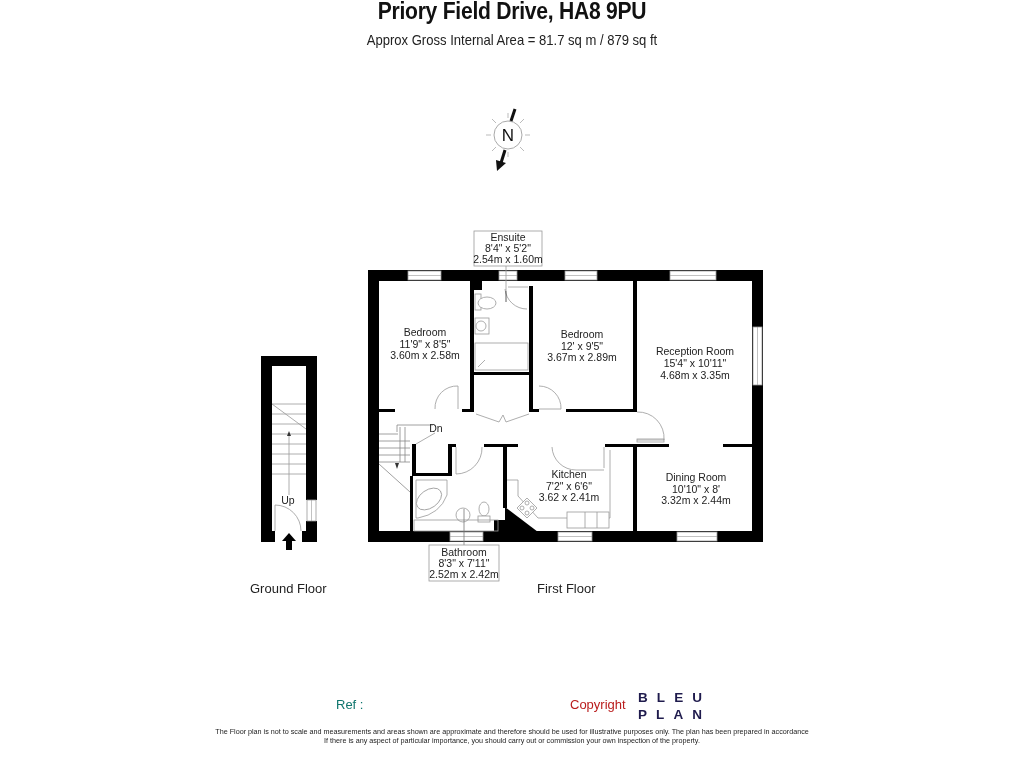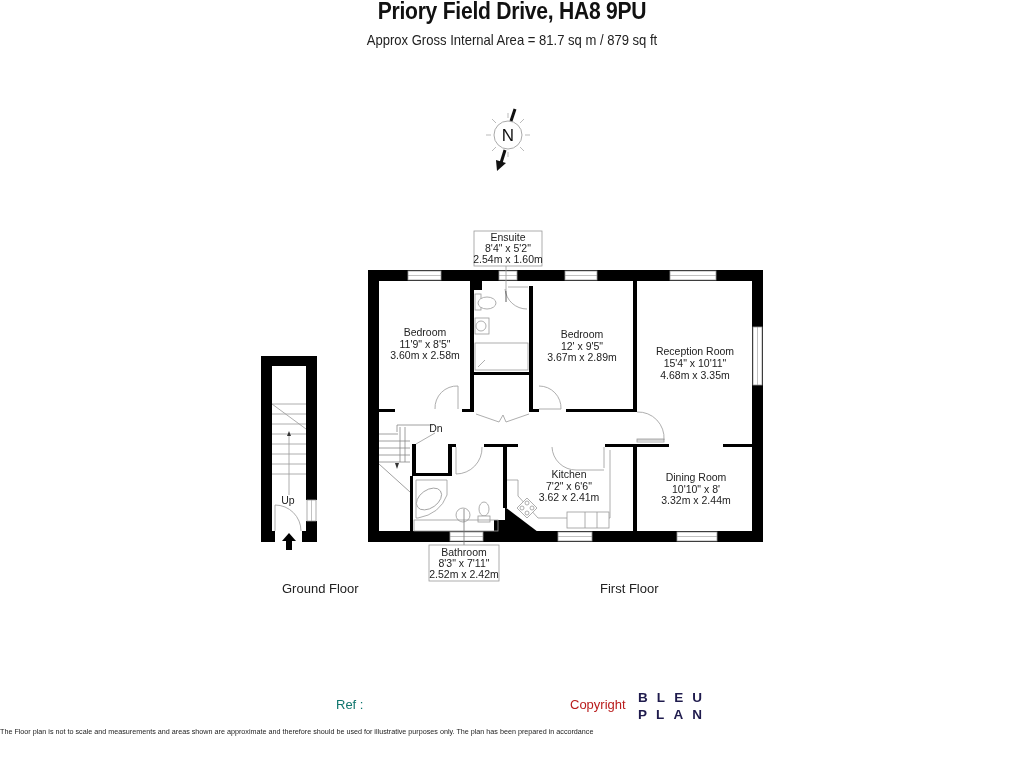--- a/index.html
+++ b/index.html
@@ -1,26 +1,26 @@
 <!DOCTYPE html>
 <html><head>
 <meta charset="utf-8">
 <style>
   html, body { margin: 0; padding: 0; background: #ffffff; }
   body { width: 1024px; height: 768px; position: relative; overflow: hidden; font-family: "Liberation Sans", sans-serif; color: #111; }
   .title { position: absolute; top: -3px; left: 0; width: 1024px; text-align: center; font-size: 24px; font-weight: bold; letter-spacing: -0.3px; transform: scaleX(0.88); transform-origin: center; }
   .subtitle { position: absolute; top: 32px; left: 0; width: 1024px; text-align: center; font-size: 14.5px; color: #222; transform: scaleX(0.9); transform-origin: center; }
   svg.plan { position: absolute; left: 0; top: 0; }
   .room-label { font-family: "Liberation Sans", sans-serif; font-size: 10.5px; fill: #222; text-anchor: middle; }
-  .floor-label { position: absolute; font-size: 13px; color: #222; margin-left: 32px; }
+  .floor-label { position: absolute; font-size: 13px; color: #222; }
   .ref { position: absolute; left: 336px; top: 697px; font-size: 13px; color: #0f766e; }
   .copyright { position: absolute; left: 570px; top: 697px; font-size: 13px; color: #b91c1c; }
   .logo { position: absolute; left: 638px; top: 689px; width: 64px; color: #1f1b4d; font-weight: bold; font-size: 13.5px; line-height: 17px; }
   .logo div { display: flex; justify-content: space-between; }
-  .disclaimer { position: absolute; top: 727px; left: 0; width: 1024px; font-size: 7.2px; line-height: 9.4px; color: #222; }
+  .disclaimer { position: absolute; top: 727px; left: 0; width: 1024px; text-align: center; font-size: 7.2px; line-height: 9.4px; color: #222; }
   .disclaimer div { white-space: nowrap; }
 </style>
 </head>
 <body>
 
 <div class="title">Priory Field Drive, HA8 9PU</div>
 <div class="subtitle">Approx Gross Internal Area = 81.7 sq m / 879 sq ft</div>
 
 <svg class="plan" width="1024" height="768" viewBox="0 0 1024 768">
 
@@ -252,34 +252,35 @@
     </g>
     <polygon points="287,436 291,436 289,431" fill="#333"></polygon>
     <text class="room-label" x="288" y="504">Up</text>
     <g>
       <polygon points="289,533 282,541 286,541 286,550 292,550 292,541 296,541" fill="#000"></polygon>
     </g>
   </g>
 </svg>
 
 <div class="floor-label" style="left:250px; top:581px;">Ground Floor</div>
-<div class="floor-label" style="left:568px; top:581px;text-align:center;">First Floor</div>
+<div class="floor-label" style="left:537px; top:581px;text-align:center;">First Floor</div>
 
 <div class="ref">Ref  :</div>
 <div class="copyright">Copyright</div>
 <div class="logo">
   <div>
     <span>B</span>
       <span>L</span>
       <span>E</span>
       <span>U</span>
   </div>
   <div>
     <span>P</span>
       <span>L</span>
       <span>A</span>
       <span>N</span>
   </div>
 </div>
 
 <div class="disclaimer">
   <div>The Floor plan is not to scale and measurements and areas shown are approximate and therefore should be used for illustrative purposes only. The plan has been prepared in accordance</div>
+  <div>If there is any aspect of particular importance, you should carry out or commission your own inspection of the property.</div>
 </div>
 
 </body></html>

